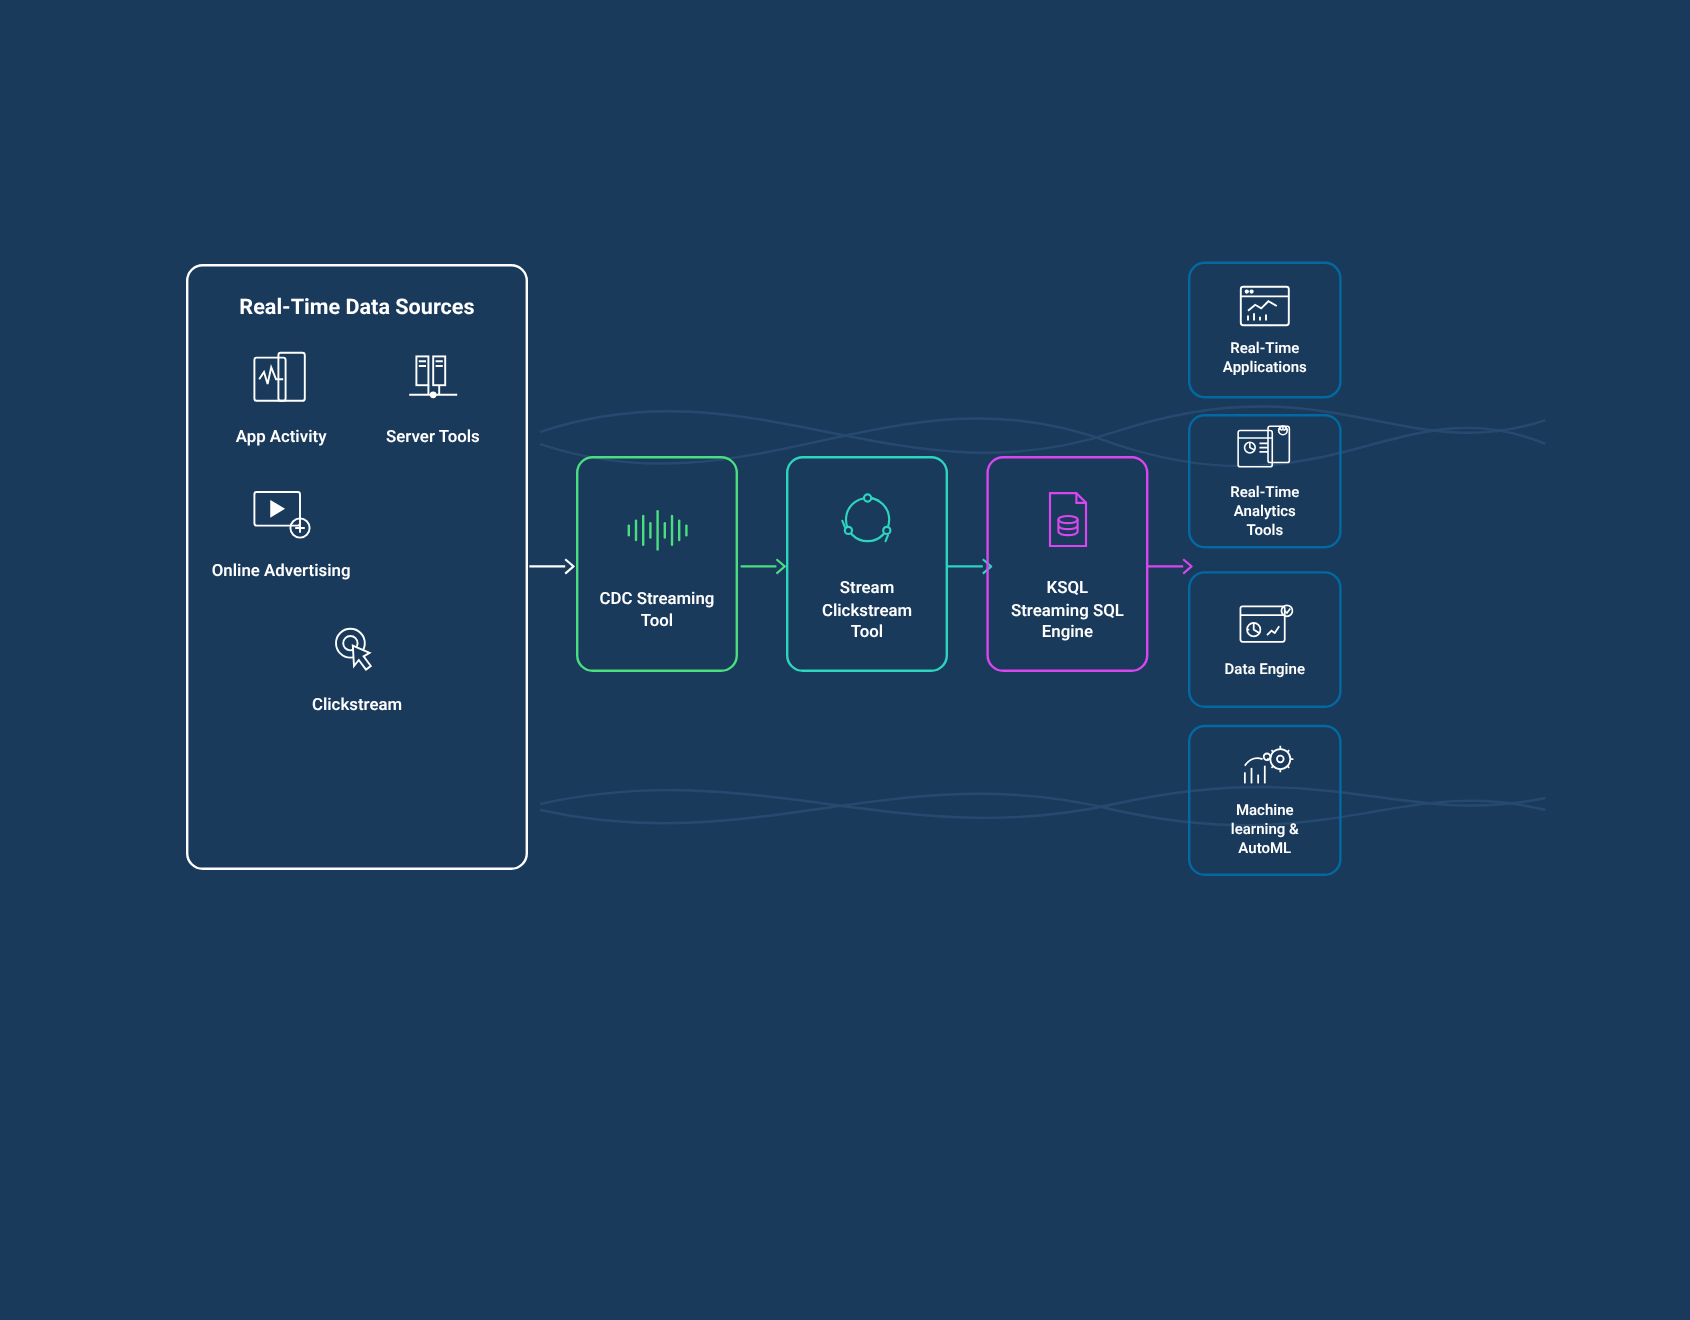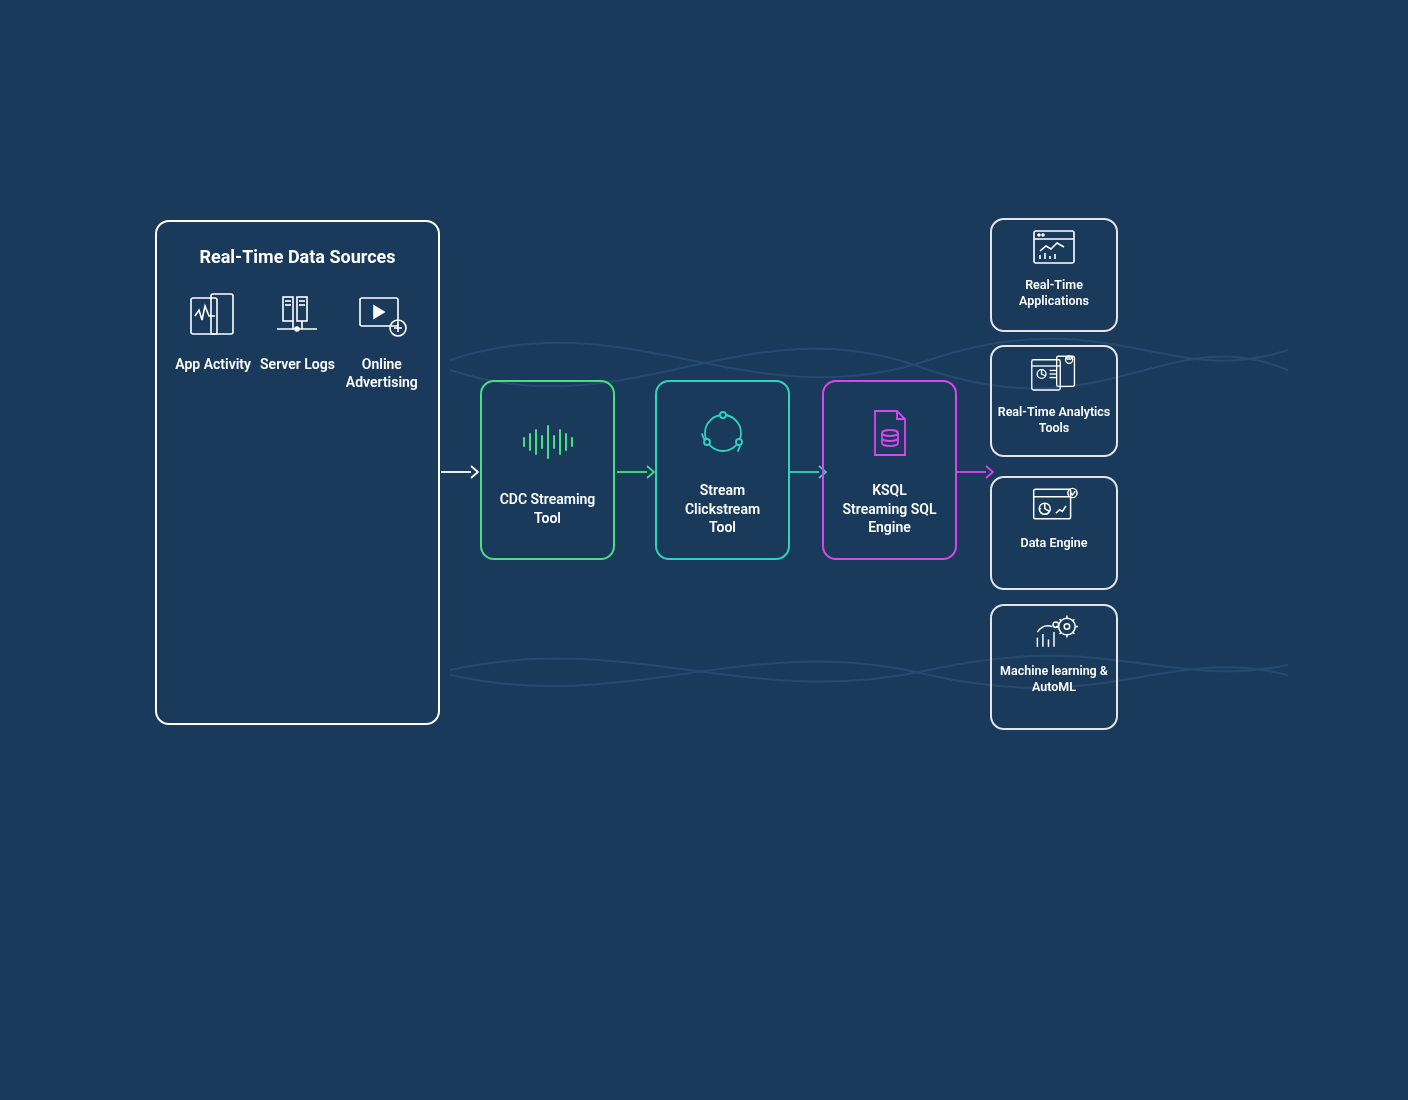--- a/index.html
+++ b/index.html
@@ -1,32 +1,32 @@
 <!DOCTYPE html>
 <html><head>
 <meta charset="utf-8">
 <style>
 *{box-sizing:border-box;margin:0;padding:0}
 body{background:#1a3a5c;width:1408px;height:1100px;position:relative;font-family:-apple-system,BlinkMacSystemFont,"Segoe UI",Roboto,sans-serif;color:#fff;overflow:hidden}
 .wave{position:absolute;left:450px;right:120px;height:200px;pointer-events:none;opacity:0.15}
 .wave svg{width:100%;height:100%}
 .sources-box{position:absolute;left:155px;top:220px;width:285px;height:505px;border:2px solid #fff;border-radius:14px;padding:24px 18px}
 .sources-title{font-size:18px;font-weight:700;text-align:center;margin-bottom:22px}
-.sources-grid{display:grid;grid-template-columns:1fr 1fr 1fr;gap:8px 8px;justify-items:center}
+.sources-grid{display:grid;grid-template-columns:1fr 1fr;gap:28px 8px;justify-items:center}
 .src-item{display:flex;flex-direction:column;align-items:center;text-align:center}
 .src-item.full{grid-column:1/3}
 .src-icon{width:56px;height:56px;display:flex;align-items:center;justify-content:center;margin-bottom:10px}
 .src-label{font-size:14px;font-weight:600;line-height:1.3}
 .proc-box{position:absolute;width:135px;height:180px;border:2px solid;border-radius:14px;display:flex;flex-direction:column;align-items:center;justify-content:center;padding:16px;text-align:center}
 .proc-icon{width:60px;height:60px;display:flex;align-items:center;justify-content:center;margin-bottom:18px}
 .proc-label{font-size:14px;font-weight:600;line-height:1.35}
 .proc1{left:480px;top:380px;border-color:#4ade80}
 .proc2{left:655px;top:380px;border-color:#2dd4bf}
 .proc3{left:822px;top:380px;border-color:#d946ef}
-.out-box{position:absolute;left:990px;width:128px;height:114px;border:2px solid #e5e5e5;border-radius:14px;display:flex;flex-direction:column;align-items:center;padding:5px;text-align:center}
+.out-box{position:absolute;left:990px;width:128px;height:114px;border:2px solid #0369a1;border-radius:14px;display:flex;flex-direction:column;align-items:center;justify-content:center;padding:20px;text-align:center}
 .out-icon{width:48px;height:44px;display:flex;align-items:center;justify-content:center;margin-bottom:8px}
 .out-label{font-size:12.5px;font-weight:600;line-height:1.3}
 .out1{top:218px}
 .out2{top:345px;height:112px}
 .out3{top:476px}
 .out4{top:604px;height:126px}
 .arrow{position:absolute;top:462px;width:38px;height:20px}
 .arrow svg{width:100%;height:100%}
 .a1{left:441px}
 .a2{left:617px}
@@ -70,32 +70,42 @@
             <line x1="24" y1="32" x2="24" y2="40"></line>
             <line x1="33" y1="32" x2="33" y2="40"></line>
             <line x1="8" y1="40" x2="48" y2="40"></line>
             <circle cx="28" cy="40" r="2" fill="#fff"></circle>
             <line x1="16" y1="12" x2="22" y2="12"></line>
             <line x1="16" y1="16" x2="22" y2="16"></line>
             <line x1="30" y1="12" x2="36" y2="12"></line>
             <line x1="30" y1="16" x2="36" y2="16"></line>
           </svg>
       </div>
-      <div class="src-label">Server Logs</div>
+      <div class="src-label">Server Tools</div>
     </div>
     <div class="src-item">
       <div class="src-icon">
         <svg width="52" height="46" viewBox="0 0 52 46" fill="none" stroke="#fff" stroke-width="1.6">
             <rect x="4" y="4" width="38" height="28" rx="2"></rect>
             <path d="M18 12l10 6-10 6z" fill="#fff"></path>
             <circle cx="42" cy="34" r="8"></circle>
             <path d="M42 30v8M38 34h8"></path>
           </svg>
       </div>
       <div class="src-label">Online Advertising</div>
+    </div>
+    <div class="src-item full">
+      <div class="src-icon">
+        <svg width="50" height="50" viewBox="0 0 50 50" fill="none" stroke="#fff" stroke-width="1.6">
+            <circle cx="20" cy="20" r="12"></circle>
+            <circle cx="20" cy="20" r="6"></circle>
+            <path d="M22 22l14 6-5 3 6 8-4 3-6-8-4 5z" fill="#1a3a5c"></path>
+          </svg>
+      </div>
+      <div class="src-label">Clickstream</div>
     </div>
   </div>
 </div>
 
 <div class="arrow a1"><svg viewBox="0 0 38 20">
       <line x1="0" y1="10" x2="30" y2="10" stroke="#fff" stroke-width="1.8"></line>
       <path d="M30 4l7 6-7 6" fill="none" stroke="#fff" stroke-width="1.8"></path>
     </svg></div>
 <div class="arrow a2"><svg viewBox="0 0 38 20">
       <line x1="0" y1="10" x2="30" y2="10" stroke="#4ade80" stroke-width="1.8"></line>

